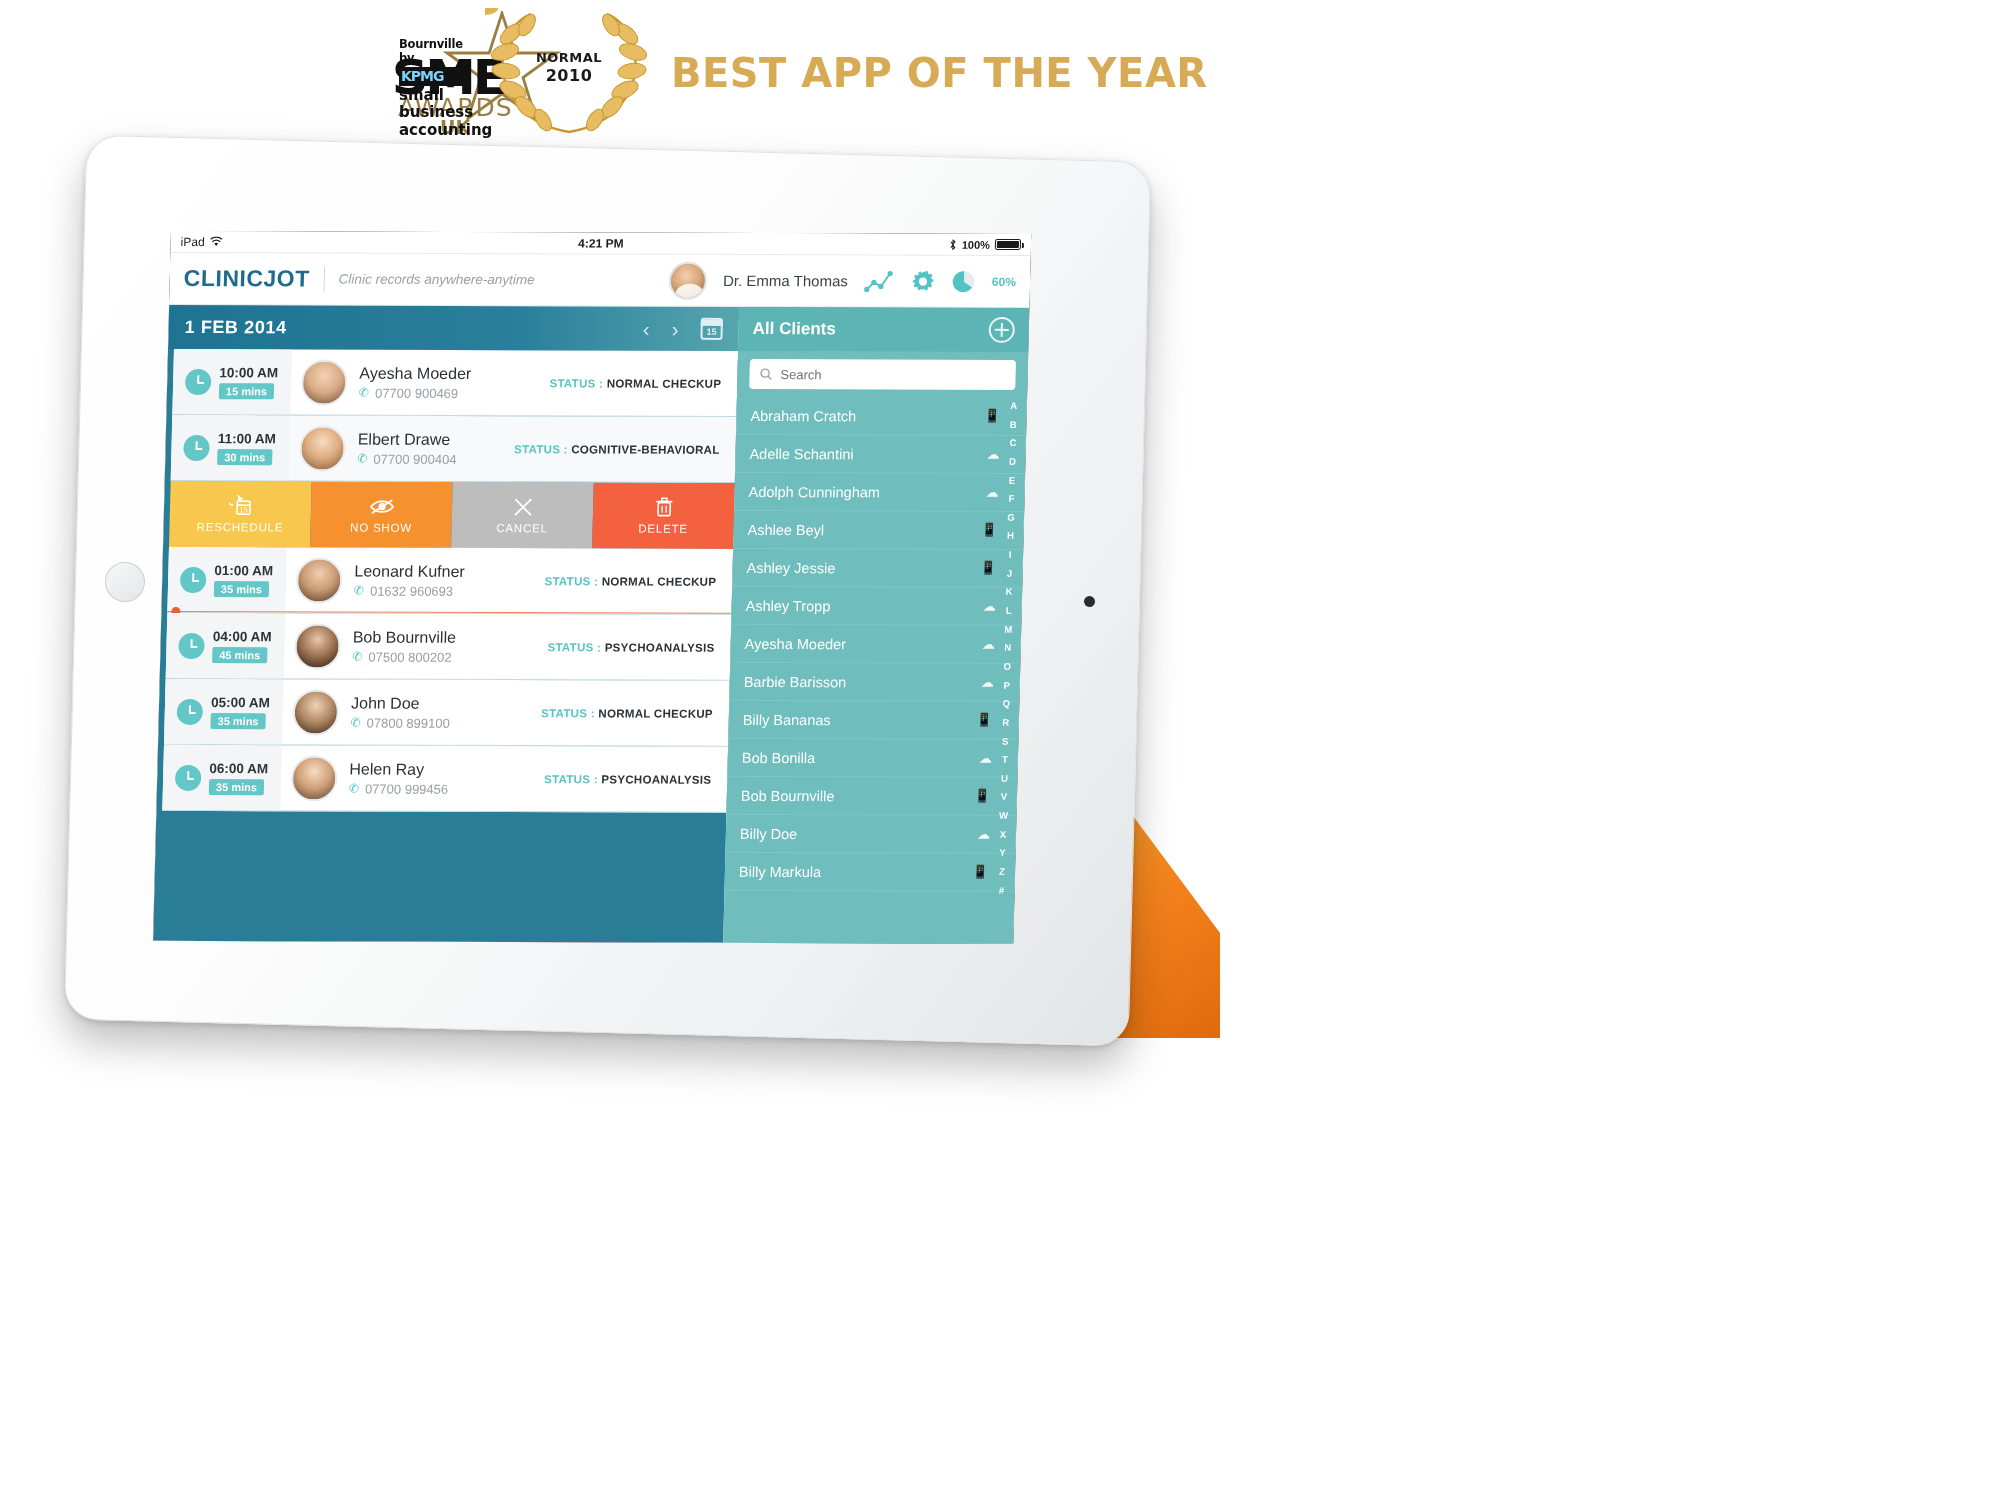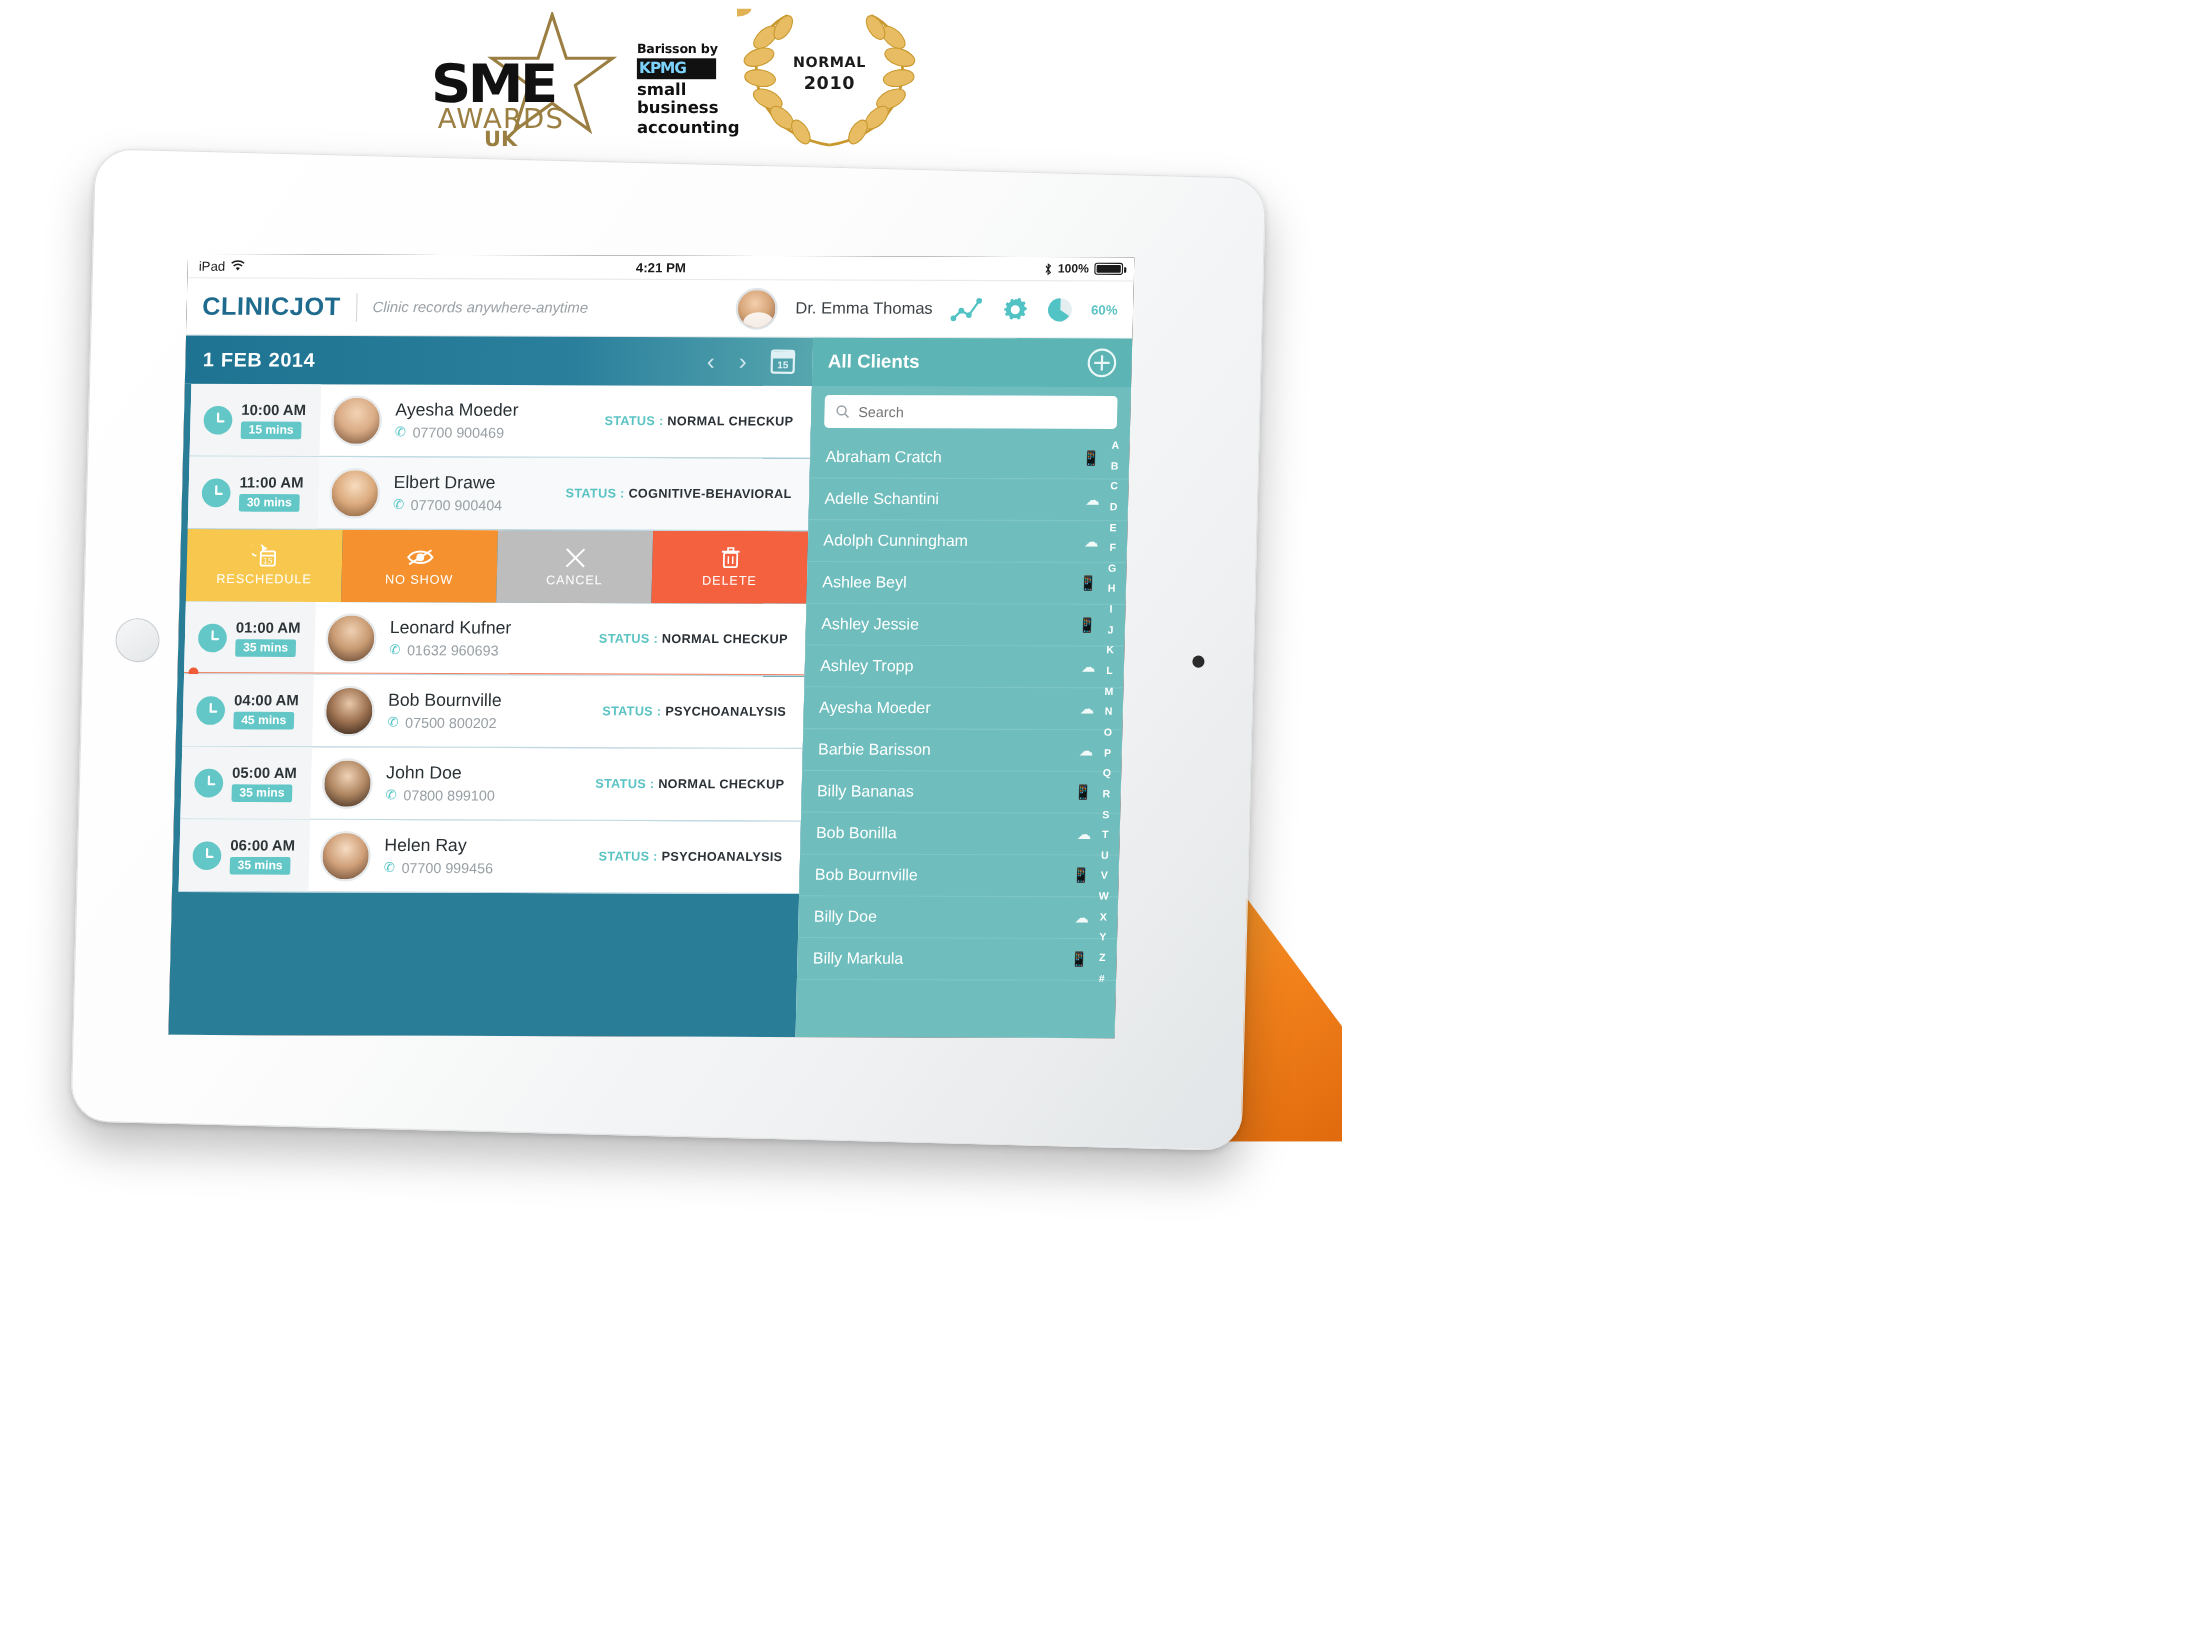--- a/index.html
+++ b/index.html
@@ -313,21 +313,21 @@
   <div class="sme-block">
     <svg class="sme-star" viewBox="0 0 100 96">
       <polygon points="50,2 61,36 97,36 68,57 79,92 50,71 21,92 32,57 3,36 39,36" fill="none" stroke="#9b7f42" stroke-width="2.4"></polygon>
     </svg>
     <div class="sme-txt">SME</div>
     <div class="sme-awards">AWARDS</div>
     <div class="sme-uk">UK</div>
   </div>
 
   <div class="sponsor-block">
-    <div class="sponsor-by">Barisson by</div>
+    <div class="sponsor-by">Bournville by</div>
     <div class="kpmg-box">
       <span>KPMG</span>
     </div>
     <div class="kpmg-sub">small business accounting</div>
   </div>
 
   <div class="laurel-block">
     <svg viewBox="0 0 168 130" width="168" height="130">
       <g fill="#e0b255">
         <g id="lf">
@@ -352,20 +352,21 @@
         <ellipse cx="140" cy="82" rx="14" ry="7.5" transform="rotate(-26 140 82)"></ellipse>
         <ellipse cx="127" cy="99" rx="13" ry="7" transform="rotate(-44 127 99)"></ellipse>
         <ellipse cx="110" cy="112" rx="12" ry="6.5" transform="rotate(-58 110 112)"></ellipse>
         <ellipse cx="126" cy="17" rx="12" ry="6.5" transform="rotate(58 126 17)"></ellipse>
       </g>
     </svg>
     <div class="winner-txt">NORMAL</div>
     <div class="winner-year">2010</div>
   </div>
 
+  <div class="best-app">BEST APP OF THE YEAR</div>
 </div>
 
 <div id="ipad-device">
   <div class="cover-back"></div>
   <div class="stand-edge"></div>
   <div class="stand-orange"></div>
 
   <div class="ipad-body"></div>
   <div class="home-btn"></div>
   <div class="cam-dot"></div>

